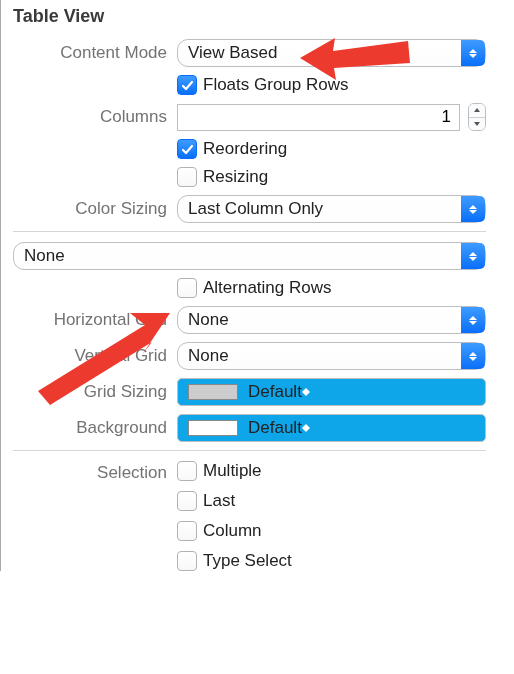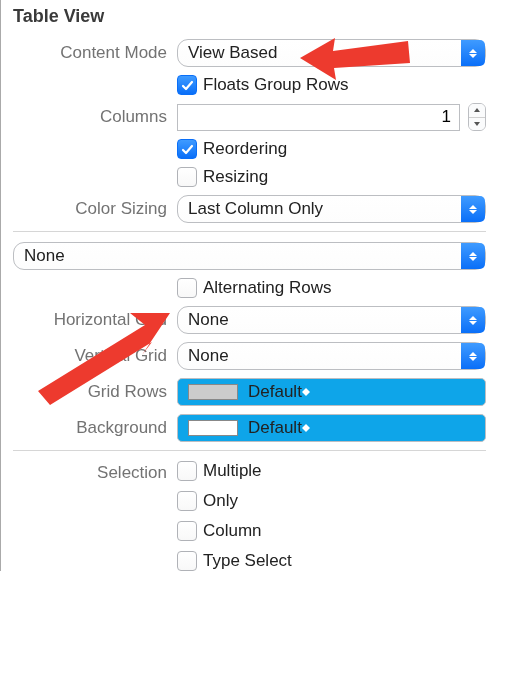--- a/index.html
+++ b/index.html
@@ -279,21 +279,21 @@
         <span>None</span>
         <div class="cap">
             <div class="arrow-up"></div>
             <div class="arrow-down"></div>
           </div>
       </div>
     </div>
   </div>
 
   <div class="row">
-    <div class="label-col">Grid Rows</div>
+    <div class="label-col">Grid Sizing</div>
     <div class="control-col">
       <div class="color-popup">
         <div class="color-swatch" style="background:#cccccc"></div>
         <span class="color-label">Default</span>
         <div class="cap">
             <div class="arrow-up"></div>
             <div class="arrow-down"></div>
           </div>
       </div>
     </div>
@@ -317,21 +317,21 @@
 
   <div class="row" style="align-items:flex-start">
     <div class="label-col" style="padding-top:2px">Selection</div>
     <div class="control-col cb-grid">
       <span class="cb-wrap">
         <span class="checkbox"></span>
         <span class="cb-label">Multiple</span>
       </span>
       <span class="cb-wrap">
         <span class="checkbox"></span>
-        <span class="cb-label">Only</span>
+        <span class="cb-label">Last</span>
       </span>
       <span class="cb-wrap">
         <span class="checkbox"></span>
         <span class="cb-label">Column</span>
       </span>
       <span class="cb-wrap" style="width:200px">
         <span class="checkbox"></span>
         <span class="cb-label">Type Select</span>
       </span>
     </div>

